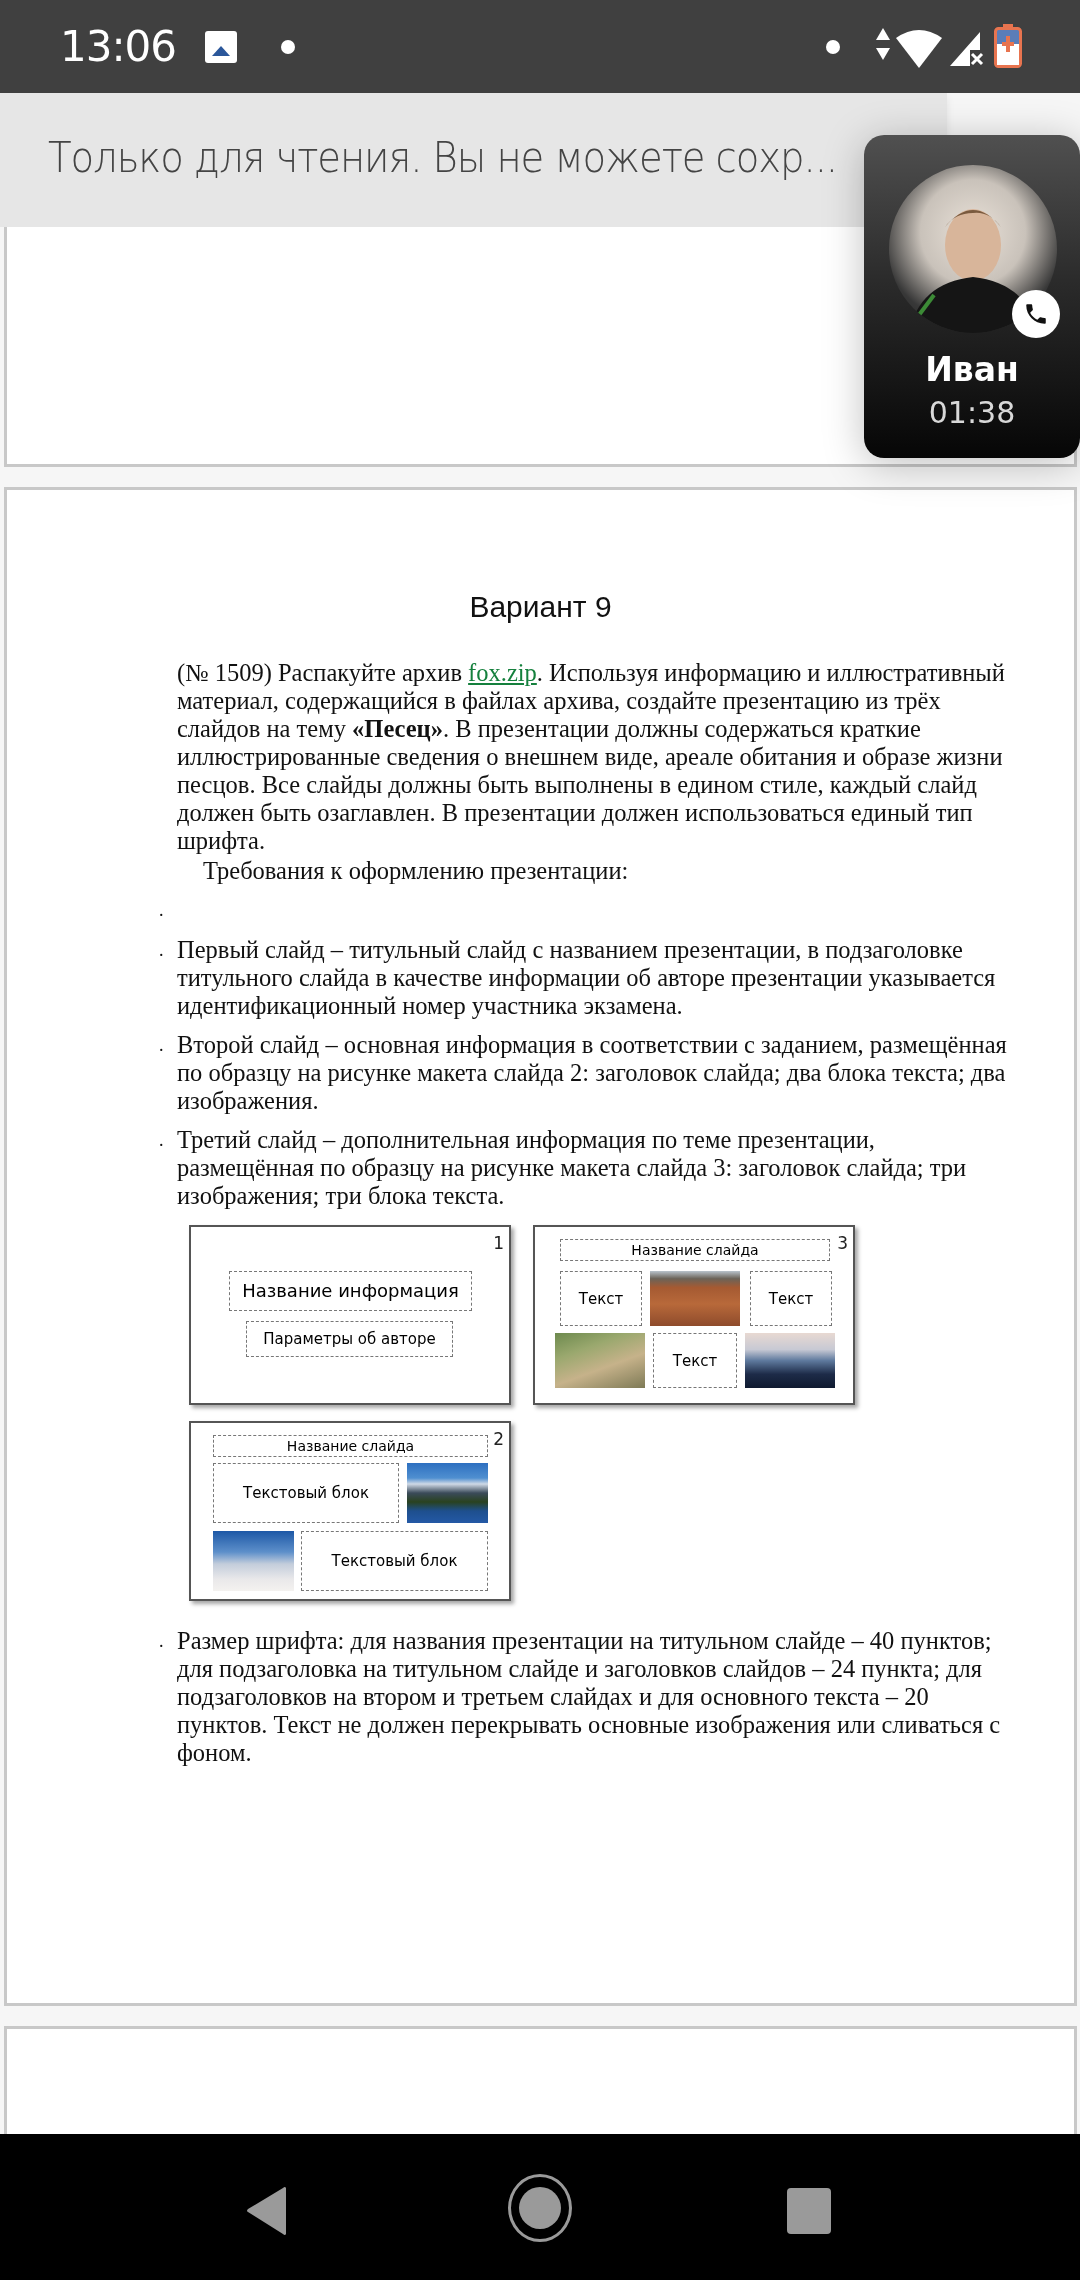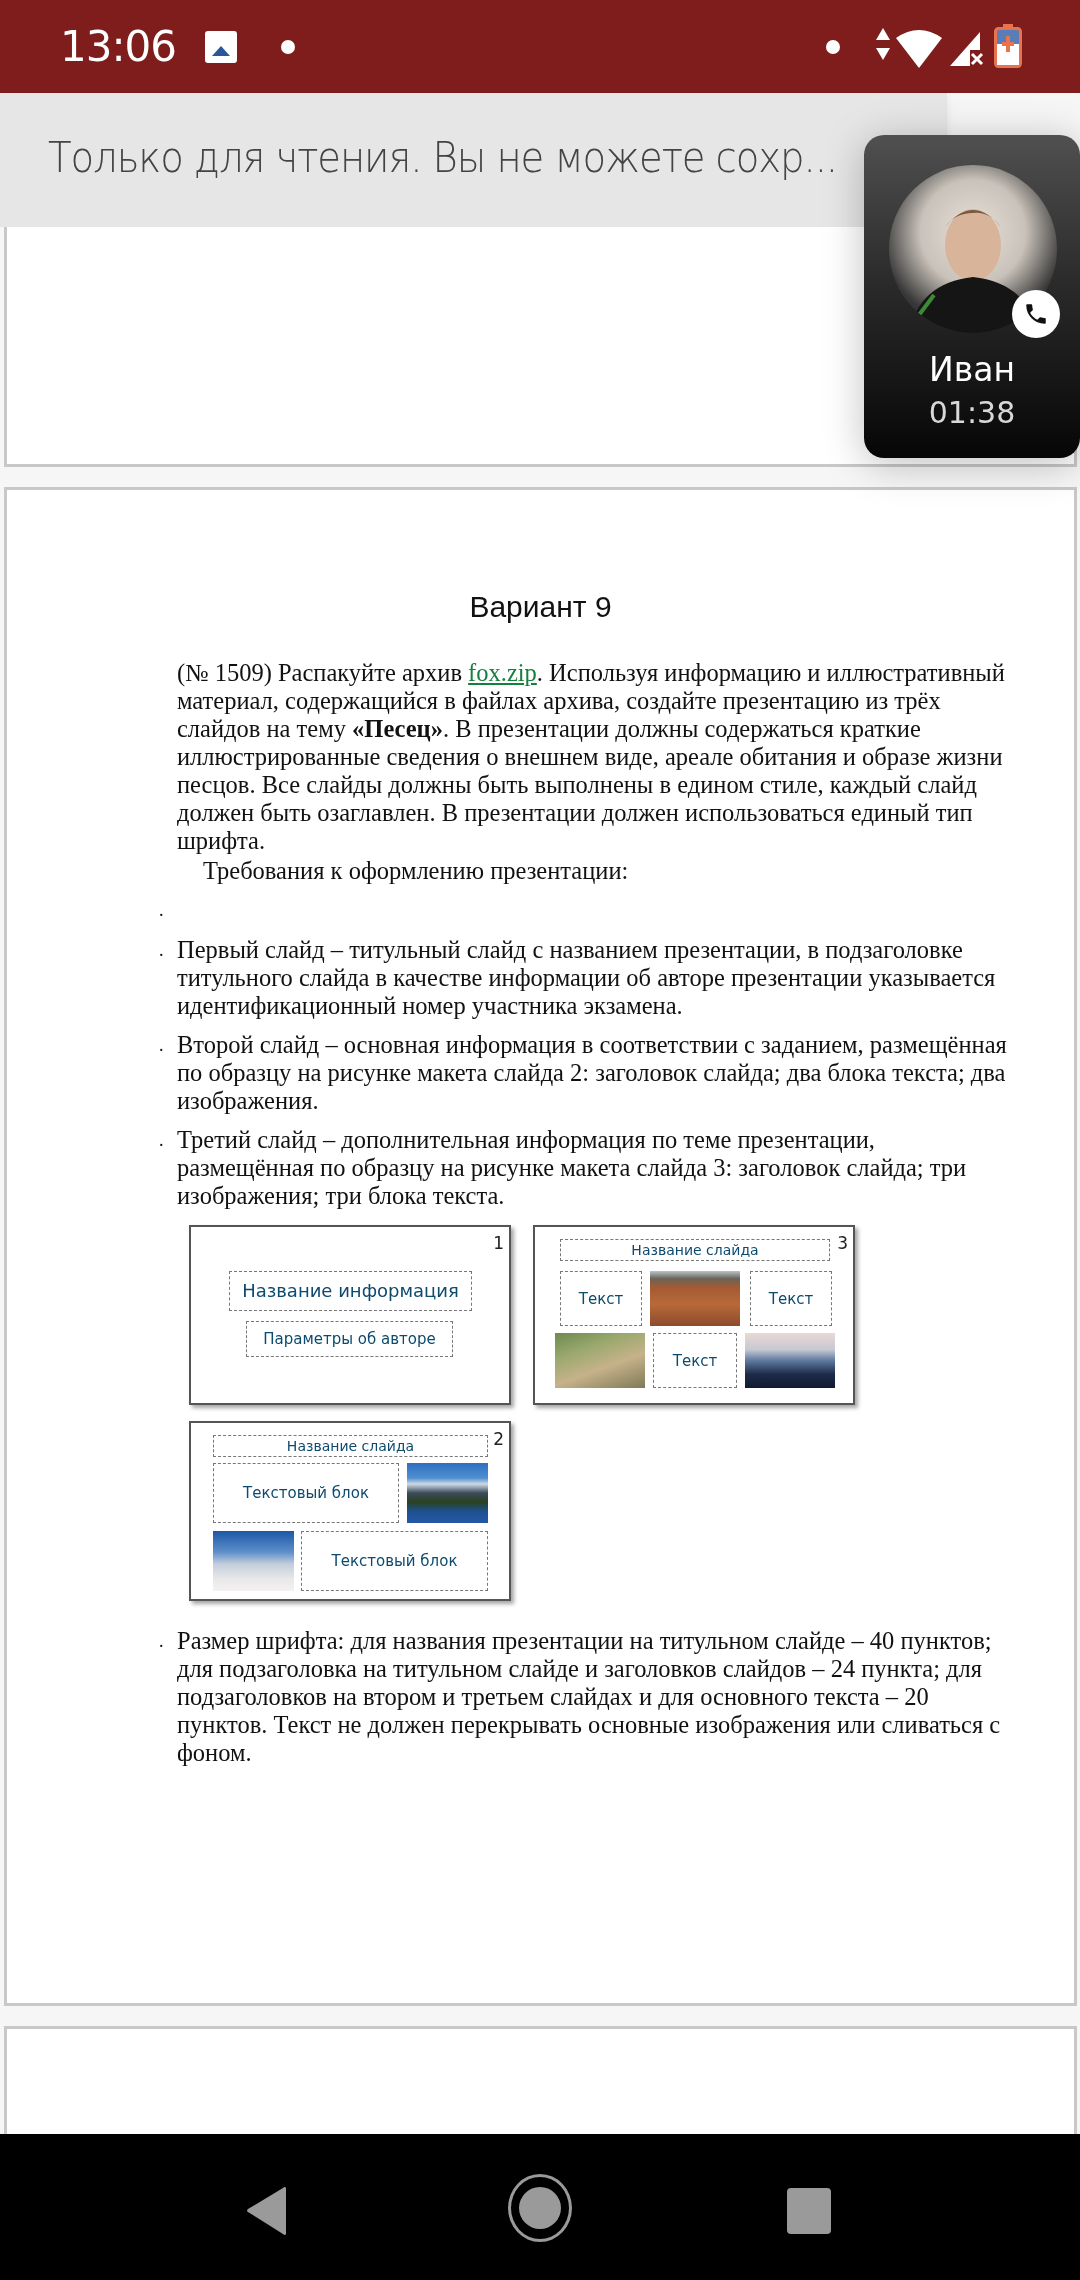--- a/index.html
+++ b/index.html
@@ -1,20 +1,20 @@
 <!DOCTYPE html>
 <html><head>
 <meta charset="utf-8">
 <style>
   * { box-sizing: border-box; margin: 0; padding: 0; }
   html, body { width: 1080px; height: 2280px; overflow: hidden; background: #f6f6f6; }
   body { position: relative; font-family: "Liberation Sans", sans-serif; }
 
   
-  .status-bar { position: absolute; left: 0; top: 0; width: 1080px; height: 93px; background: #7f1d1d; color: #fff; }
+  .status-bar { position: absolute; left: 0; top: 0; width: 1080px; height: 93px; background: #404040; color: #fff; }
   .status-time { position: absolute; left: 60px; top: 22px; font-size: 42px; font-family: "DejaVu Sans", sans-serif; letter-spacing: -1px; }
   .status-gallery { position: absolute; left: 205px; top: 31px; width: 32px; height: 32px; background: #fff; border-radius: 3px; }
   .status-gallery::after { content: ""; position: absolute; left: 7px; bottom: 7px; border-left: 9px solid transparent; border-right: 9px solid transparent; border-bottom: 10px solid #2b579a; }
   .dot { position: absolute; width: 14px; height: 14px; border-radius: 50%; background: #fff; }
   .status-data { position: absolute; left: 876px; top: 28px; width: 14px; height: 32px; }
   .status-data::before { content: ""; position: absolute; left: 0; top: 0; border-left: 7px solid transparent; border-right: 7px solid transparent; border-bottom: 12px solid #fff; }
   .status-data::after { content: ""; position: absolute; left: 0; bottom: 0; border-left: 7px solid transparent; border-right: 7px solid transparent; border-top: 12px solid #fff; }
   .status-wifi { position: absolute; left: 896px; top: 28px; width: 46px; height: 40px; }
   .status-signal { position: absolute; left: 950px; top: 30px; width: 34px; height: 36px; }
   .status-battery { position: absolute; left: 994px; top: 24px; width: 28px; height: 44px; }
@@ -33,28 +33,28 @@
   .variant-title { position: absolute; left: 0; width: 100%; top: 100px; text-align: center; font-size: 30px; color: #111; font-family: Liberation Sans, sans-serif; }
   .task-body { position: absolute; left: 170px; width: 830px; font-family: "Liberation Serif", serif; color: #111; font-size: 24.5px; line-height: 28px; }
   .para { position: absolute; left: 0; width: 830px; }
   .para a { color: #15803d; text-decoration: underline; }
   .req-heading { font-weight: normal; padding-left: 26px; }
   .bullet { position: absolute; left: -18px; top: 0; font-size: 18px; }
 
   
   .slide { position: absolute; background: #fff; border: 2px solid #555; box-shadow: 3px 3px 4px rgba(0,0,0,0.35); font-family: "DejaVu Sans", sans-serif; color: #333; }
   .slide-num { position: absolute; right: 5px; top: 2px; font-size: 17px; color: #222; }
-  .dbox { position: absolute; border: 1.5px dashed #777; display: flex; align-items: center; justify-content: center; font-size: 15px; color: #0c4a6e; background: #fff; }
+  .dbox { position: absolute; border: 1.5px dashed #777; display: flex; align-items: center; justify-content: center; font-size: 15px; color: #000000; background: #fff; }
   .pic { position: absolute; }
 
   
   .call-card { position: absolute; left: 864px; top: 135px; width: 216px; height: 323px; border-radius: 20px; background: linear-gradient(180deg, #505050 0%, #2b2b2b 45%, #060606 100%); box-shadow: 0 6px 40px rgba(0,0,0,0.25); overflow: hidden; }
   .call-avatar { position: absolute; left: 25px; top: 30px; width: 168px; height: 168px; border-radius: 50%; overflow: hidden; background: radial-gradient(circle at 50% 40%, #e9e1d8 0%, #c9c2ba 40%, #383838 70%, #1b1b1b 100%); }
   .call-phone-btn { position: absolute; left: 148px; top: 155px; width: 48px; height: 48px; border-radius: 50%; background: #fff; display: flex; align-items: center; justify-content: center; }
-  .call-name { position: absolute; left: 0; width: 100%; top: 215px; text-align: center; color: #fff; font-size: 33px; font-weight: normal; font-family: "DejaVu Sans", sans-serif; }
+  .call-name { position: absolute; left: 0; width: 100%; top: 215px; text-align: center; color: #fff; font-size: 33px; font-weight: bold; font-family: "DejaVu Sans", sans-serif; }
   .call-timer { position: absolute; left: 0; width: 100%; top: 260px; text-align: center; color: #d8d8d8; font-size: 30px; font-family: "DejaVu Sans", sans-serif; }
 
   
   .nav-bar { position: absolute; left: 0; top: 2134px; width: 1080px; height: 146px; background: #000; }
   .nav-back { position: absolute; left: 246px; top: 52px; width: 42px; height: 50px; }
   .nav-home { position: absolute; left: 508px; top: 40px; width: 64px; height: 68px; border: 3px solid #9a9a9a; border-radius: 50%; display: flex; align-items: center; justify-content: center; }
   .nav-home-inner { width: 42px; height: 42px; border-radius: 50%; background: #9a9a9a; }
   .nav-recents { position: absolute; left: 787px; top: 54px; width: 44px; height: 46px; background: #9a9a9a; border-radius: 4px; }
 </style>
 </head>

